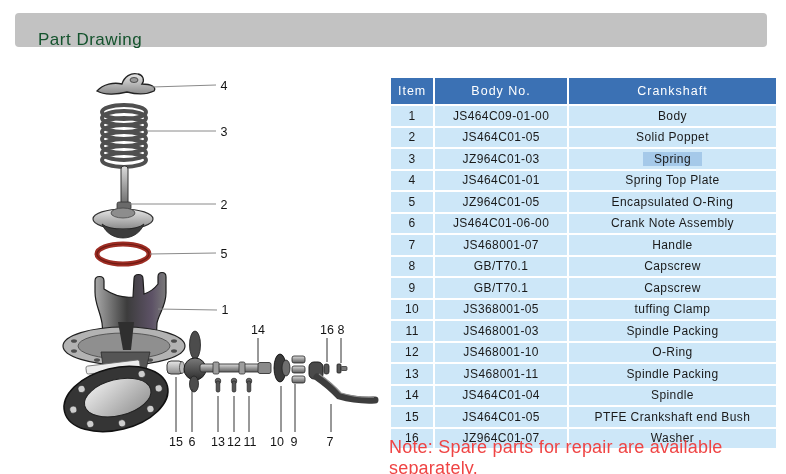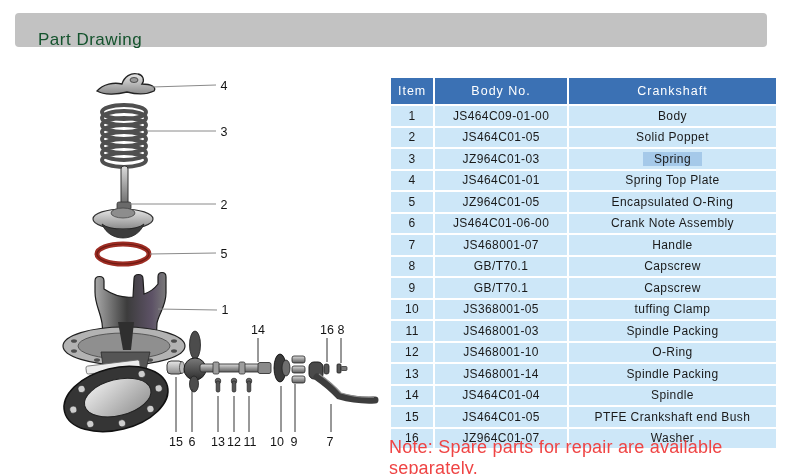--- a/index.html
+++ b/index.html
@@ -294,21 +294,21 @@
           <td>JS468001-03</td>
           <td>Spindle Packing</td>
         </tr>
         <tr>
           <td>12</td>
           <td>JS468001-10</td>
           <td>O-Ring</td>
         </tr>
         <tr>
           <td>13</td>
-          <td>JS468001-14</td>
+          <td>JS468001-11</td>
           <td>Spindle Packing</td>
         </tr>
         <tr>
           <td>14</td>
           <td>JS464C01-04</td>
           <td>Spindle</td>
         </tr>
         <tr>
           <td>15</td>
           <td>JS464C01-05</td>

